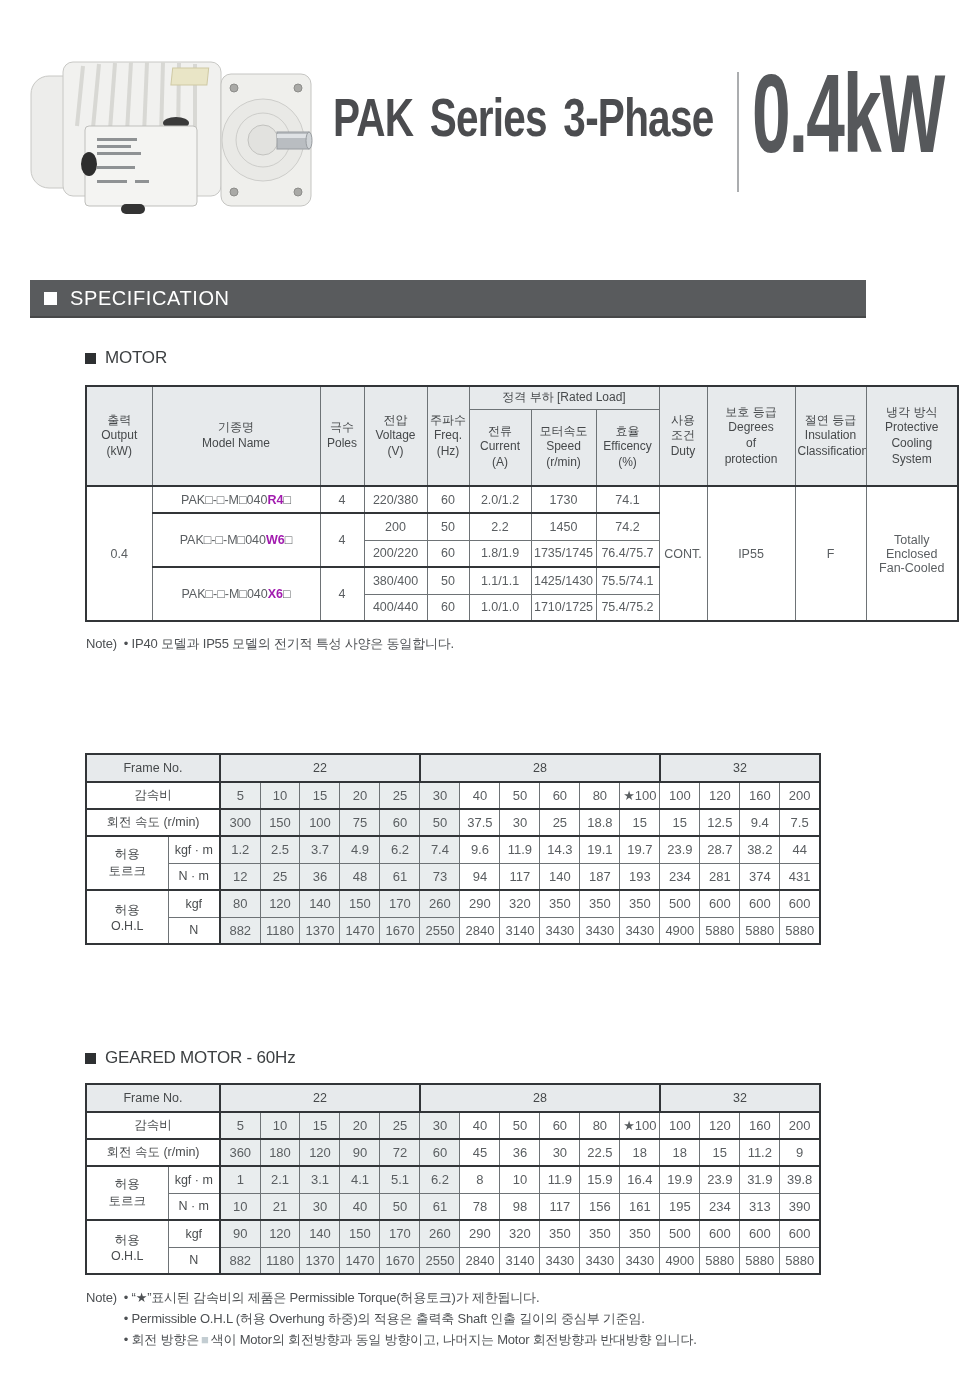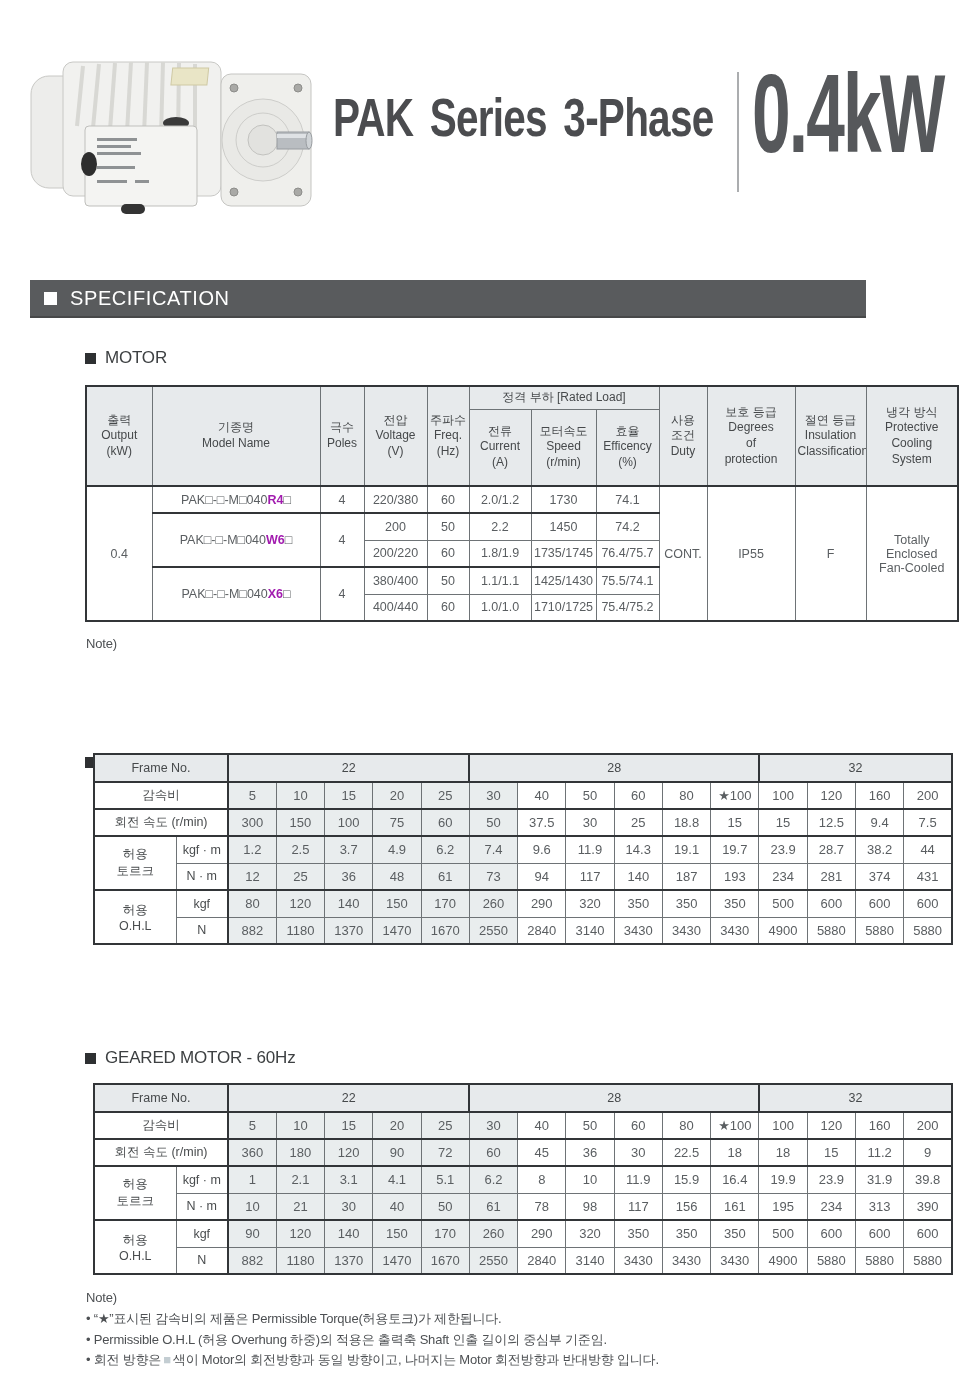--- a/index.html
+++ b/index.html
@@ -46,31 +46,31 @@
   thead th{background:var(--table-header-bg);color:#46494b;font-size:12px;line-height:1.3;}
   .pre{white-space:pre-line;}
   .thick-top th,.thick-top td{border-top:2px solid var(--line-dark);}
   
   .motor-table{position:absolute;left:85px;top:385px;width:872px;font-size:12.5px;}
   .motor-table thead tr.h-top th{height:23px;}
   .motor-table thead tr.h-bottom th{height:77px;}
   .motor-table tbody td{height:27px;font-size:12.5px;}
   .motor-table .model-bold{font-weight:bold;color:#a21caf;}
   
-  .gtable{position:absolute;left:85px;width:860px;font-size:13px;margin-left:8px;}
+  .gtable{position:absolute;left:85px;width:736px;font-size:13px;}
   .g50{top:753px;}
   .g60{top:1083px;}
   .gtable td{height:27px;}
   .gtable .frame-row td{background:var(--table-header-bg);height:28px;color:#46494b;font-size:12.5px;}
   .gtable .row-label{color:#494c4e;font-size:12.5px;background:#fff;}
   .shaded{background:var(--shaded-cell-bg);}
   .vb{border-left:2px solid var(--line-dark);}
   .fgroup{border-left:2px solid var(--line-dark);}
   
-  .note{position:absolute;display:flex;font-size:13px;color:#4d5053;line-height:1.6;letter-spacing:-.2px;flex-direction:column;}
+  .note{position:absolute;display:flex;font-size:13px;color:#4d5053;line-height:1.6;letter-spacing:-.2px;}
   .note-label{flex:none;margin-right:7px;}
   .shade-sq{color:#c3cdd2;font-size:13px;margin:0 2px;}
 </style>
 </head>
 <body>
 
 <div class="page">
 
   <svg class="product-photo" viewBox="0 0 290 168" aria-hidden="true">
 
@@ -240,20 +240,21 @@
         <td>1.0/1.0</td>
         <td>1710/1725</td>
         <td>75.4/75.2</td>
       </tr>
     </tbody>
   </table>
 
   <div class="note" style="left:86px;top:634px;">
     <span class="note-label">Note)</span>
     <div class="note-lines">
+      <div>• IP40 모델과 IP55 모델의 전기적 특성 사양은 동일합니다.</div>
     </div>
   </div>
 
   <div class="sec-head" style="left:85px;top:752px;">
     <span class="sec-sq"></span>
     <span>GEARED MOTOR - 50Hz</span>
   </div>
 
   <table class="gtable g50">
     <colgroup>

